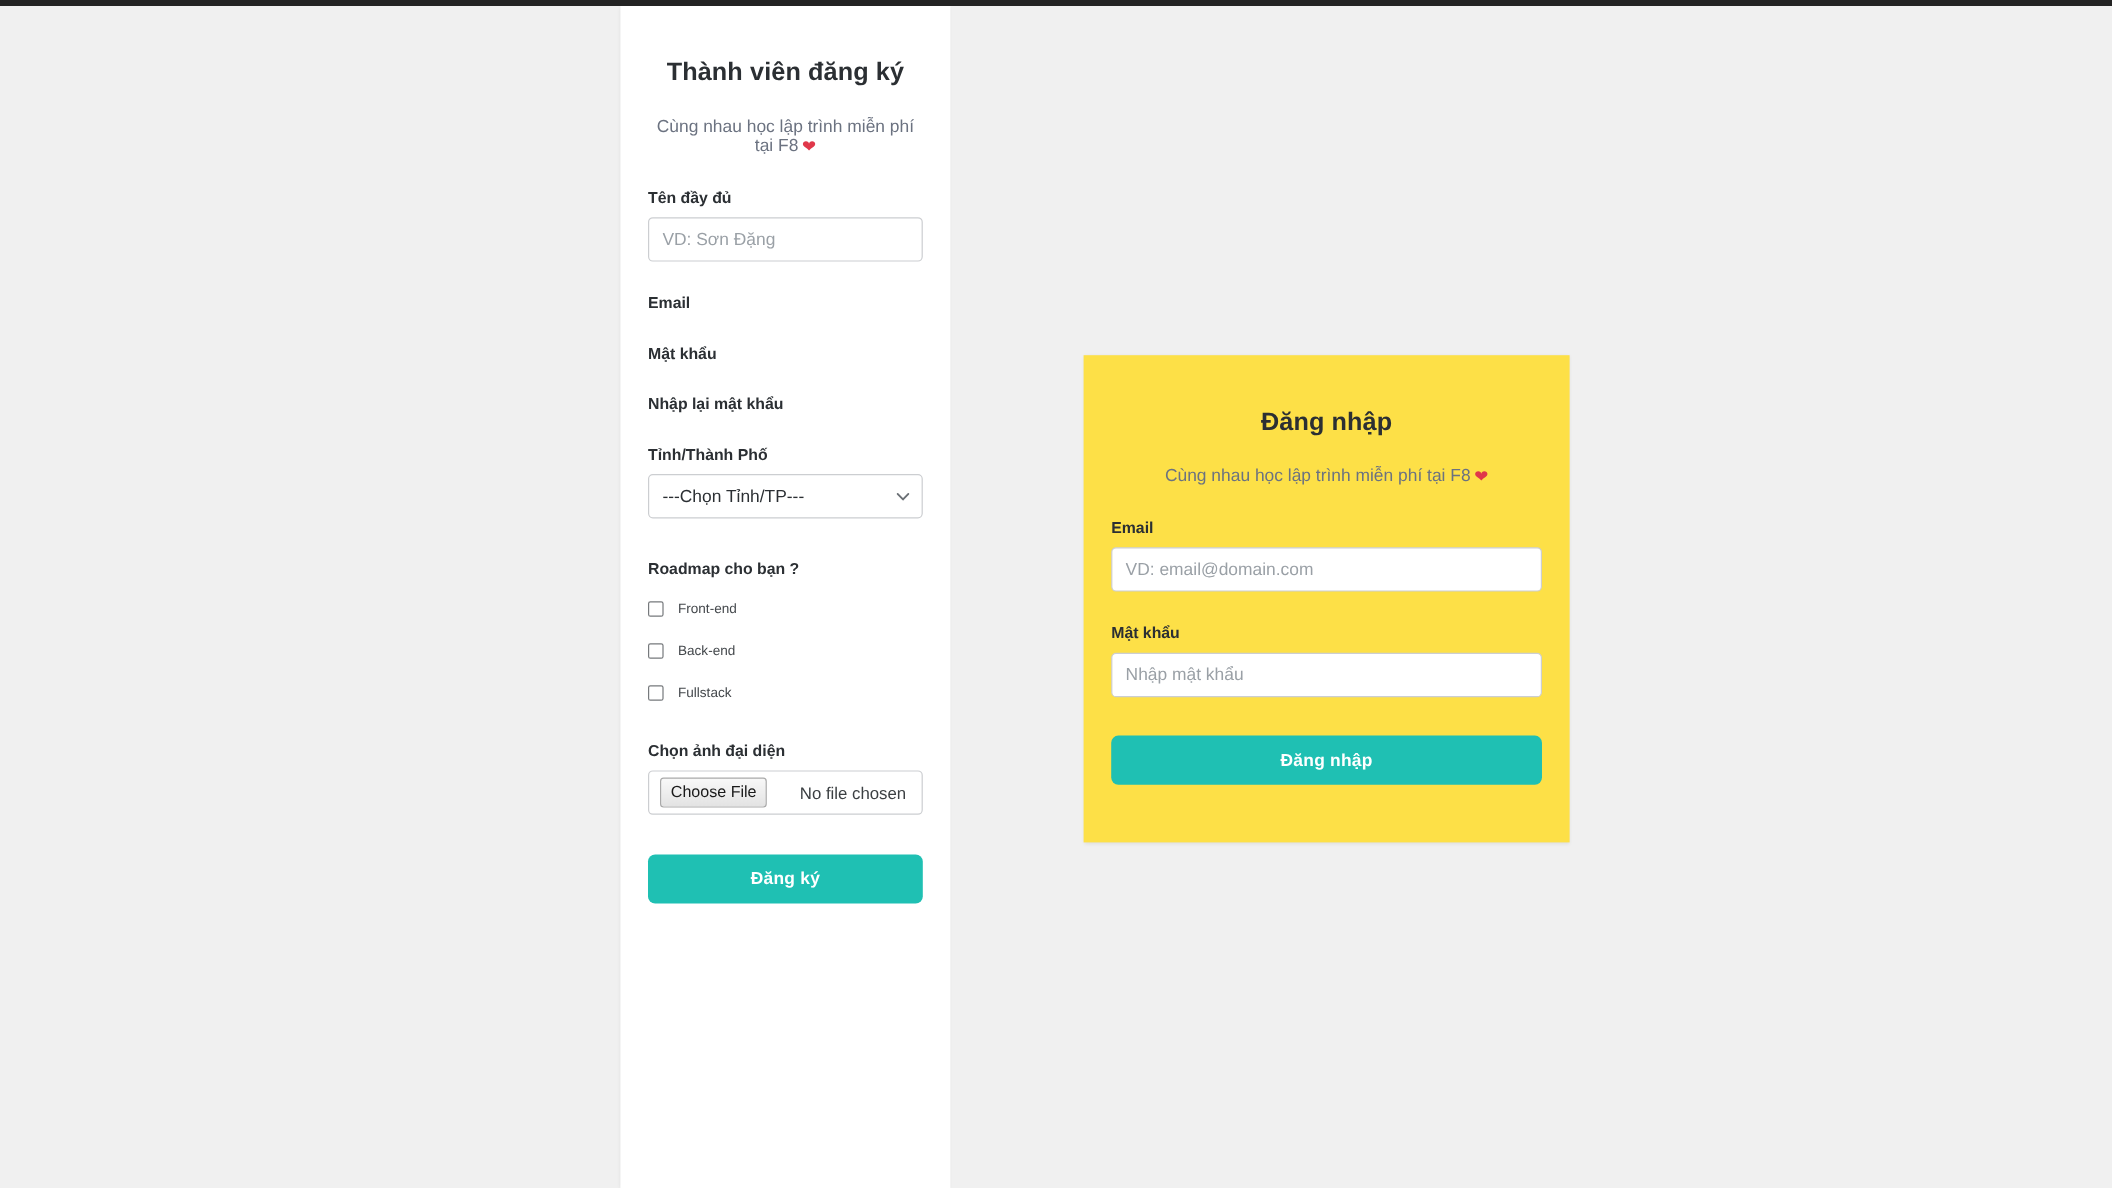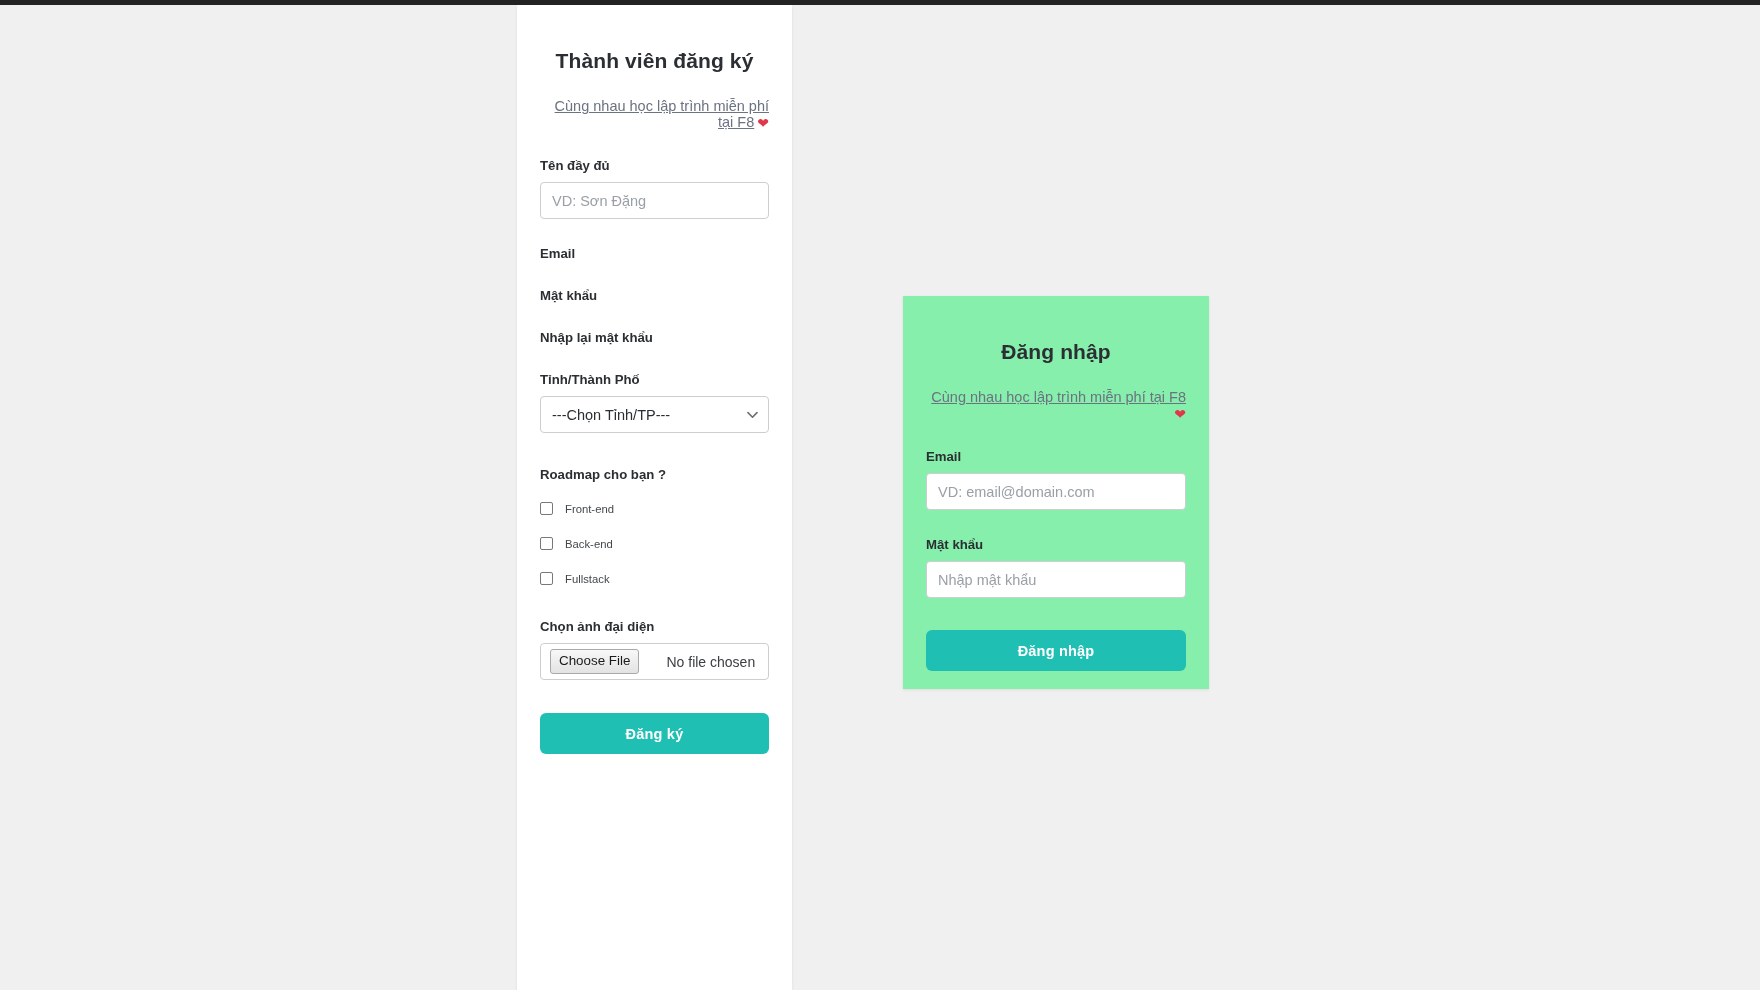--- a/index.html
+++ b/index.html
@@ -37,26 +37,25 @@
   }
   .card-title {
     text-align: center;
     font-size: 21px;
     font-weight: bold;
     color: #2b2f33;
     margin: 14px 0 0 0;
     letter-spacing: 0.1px;
   }
   .card-sub {
-    text-align: right;
+    text-align: center;
     font-size: 14.5px;
     color: #6b7280;
     margin: 25px 0 0 0;
     font-weight: 400;
-    text-decoration: underline;
   }
   .heart-icon {
     color: #e0384a;
     font-size: 14px;
     display: inline-block;
     vertical-align: -1px;
     margin-left: 3px;
   }
 
   .field-group { margin-top: 27px; }
@@ -181,24 +180,24 @@
     font-family: "Liberation Sans", sans-serif;
     cursor: pointer;
     letter-spacing: 0.2px;
   }
 
   
   .login-card {
     position: absolute;
     left: 903px;
     top: 296px;
-    width: 306px;
-    background: #86efac;
+    width: 405px;
+    background: #fde047;
     box-shadow: 0 1px 3px rgba(0,0,0,0.08);
-    padding: 30px 23px 18px 23px;
+    padding: 30px 23px 48px 23px;
   }
   .login-card .card-title { margin-top: 14px; }
   .login-card .submit-btn { margin-top: 32px; }
 </style>
 </head>
 <body>
 
 <div class="page">
 
   <div class="top-chrome-bar"></div>

